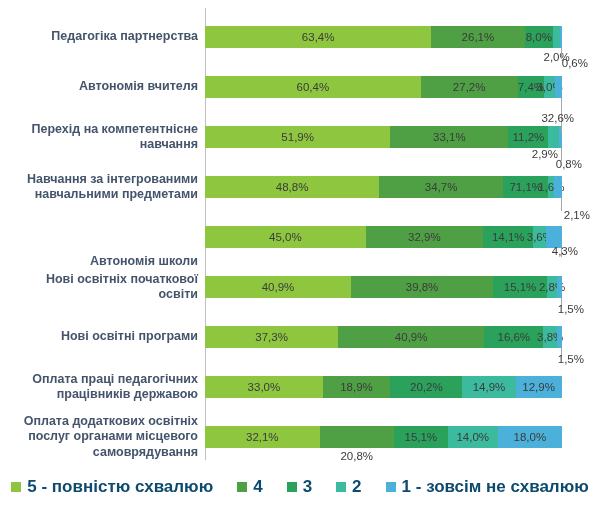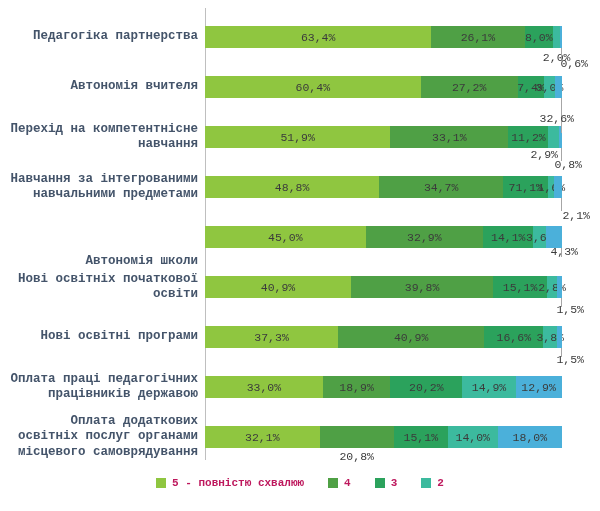--- a/index.html
+++ b/index.html
@@ -1,18 +1,18 @@
 <!DOCTYPE html>
 <html><head>
 <meta charset="utf-8">
 <style>
   html,body{margin:0;padding:0;background:#fff;}
   #stage{
     position:relative;width:600px;height:511px;background:#fff;
-    font-family:Liberation Mono, monospace;overflow:hidden;
+    font-family:Liberation Sans, sans-serif;overflow:hidden;
   }
   .axis-line{position:absolute;width:1px;background:#BFBFBF;}
   .cat-label{
     position:absolute;left:4px;width:194px;text-align:right;
     color:#44546A;font-size:12.5px;font-weight:700;line-height:1.22;
     transform:translateY(-50%);
   }
   .bar-seg{position:absolute;height:22px;}
   .seg-label{
     position:absolute;transform:translateX(-50%);white-space:nowrap;
@@ -22,21 +22,21 @@
     position:absolute;white-space:nowrap;color:#3B3B3B;
     font-size:11.5px;line-height:1;
   }
   .leader-line{position:absolute;width:1px;background:#A6A6A6;}
   .legend{
     position:absolute;left:0;top:477px;width:600px;
     display:flex;justify-content:center;align-items:center;gap:24px;
   }
   .legend-item{display:flex;align-items:center;gap:6px;}
   .legend-swatch{width:10px;height:10px;display:inline-block;}
-  .legend-label{color:#be185d;font-size:11px;font-weight:700;white-space:nowrap;}
+  .legend-label{color:#0c4a6e;font-size:17px;font-weight:700;white-space:nowrap;}
 </style>
 </head>
 <body>
 
 <div id="stage">
   <div class="axis-line" style="left:205px;top:8px;height:452px;"></div>
   <div id="plot">
       <div class="cat-label" style="top: 37px;">Педагогіка партнерства</div>
       <div class="bar-seg" style="left: 205px; top: 26px; width: 226.338px; background: rgb(143, 198, 64);"></div>
       <div class="seg-label" style="left: 318.169px; top: 32px;">63,4%</div>
@@ -154,14 +154,18 @@
         <span class="legend-label">4</span>
       </div>
       <div class="legend-item">
         <span class="legend-swatch" style="background: rgb(43, 162, 92);"></span>
         <span class="legend-label">3</span>
       </div>
       <div class="legend-item">
         <span class="legend-swatch" style="background: rgb(60, 186, 158);"></span>
         <span class="legend-label">2</span>
       </div>
+      <div class="legend-item">
+        <span class="legend-swatch" style="background: rgb(75, 176, 218);"></span>
+        <span class="legend-label">1 - зовсім не схвалюю</span>
+      </div>
     </div>
 </div>
 
 </body></html>

